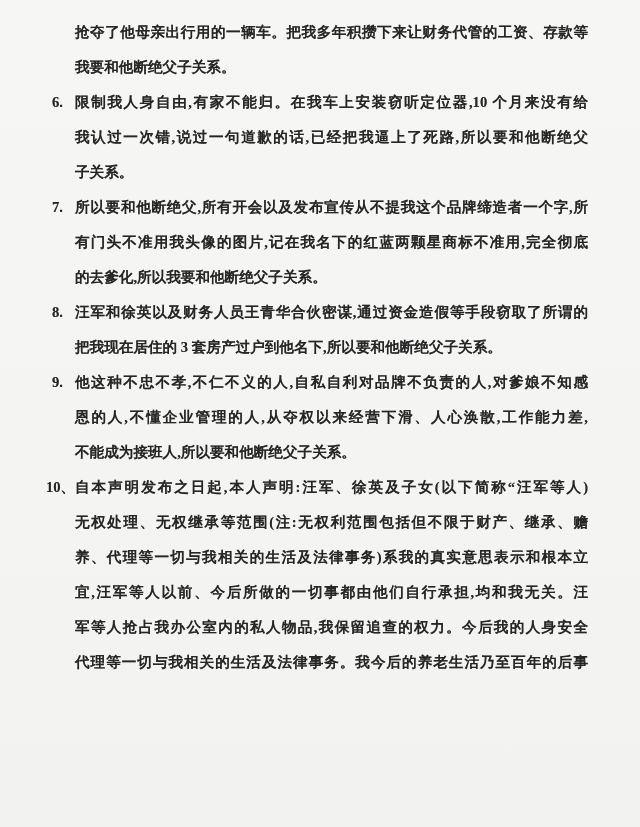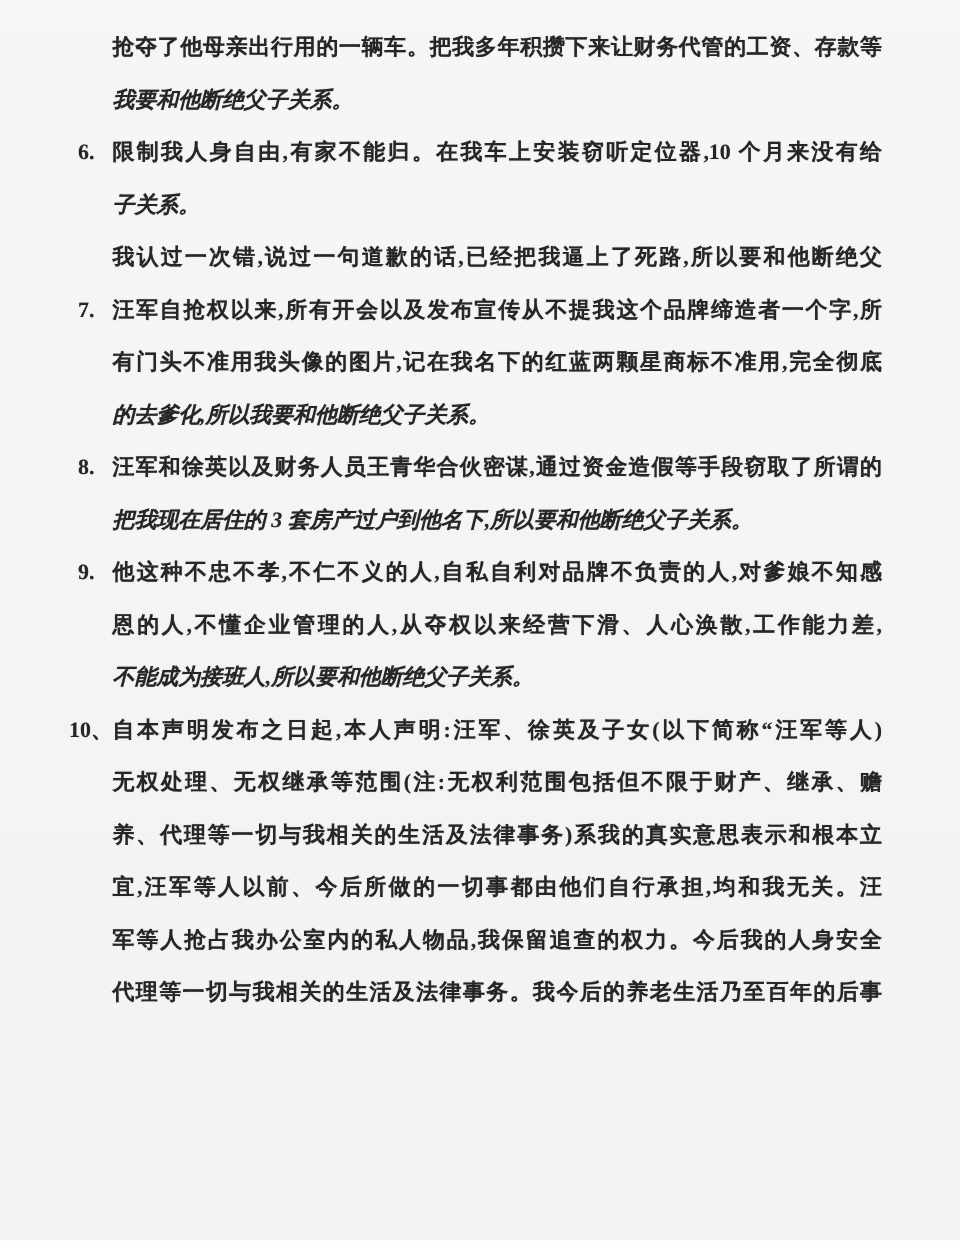--- a/index.html
+++ b/index.html
@@ -37,43 +37,42 @@
   .line {
     height: 35px;
     line-height: 35px;
     text-align: justify;
     text-align-last: justify;
     overflow: visible;
   }
   .line.last {
     text-align: right;
     text-align-last: left;
-    font-style: italic;
   }
 </style>
 </head>
 <body>
 
 <div class="page">
 
   <div class="para">
     <div class="line">抢夺了他母亲出行用的一辆车。把我多年积攒下来让财务代管的工资、存款等</div>
     <div class="line last">我要和他断绝父子关系。</div>
   </div>
 
   <div class="para">
     <span class="num">6.</span>
     <div class="line">限制我人身自由,有家不能归。在我车上安装窃听定位器,10 个月来没有给</div>
+    <div class="line">我认过一次错,说过一句道歉的话,已经把我逼上了死路,所以要和他断绝父</div>
     <div class="line last">子关系。</div>
-    <div class="line">我认过一次错,说过一句道歉的话,已经把我逼上了死路,所以要和他断绝父</div>
   </div>
 
   <div class="para">
     <span class="num">7.</span>
-    <div class="line">汪军自抢权以来,所有开会以及发布宣传从不提我这个品牌缔造者一个字,所</div>
+    <div class="line">所以要和他断绝父,所有开会以及发布宣传从不提我这个品牌缔造者一个字,所</div>
     <div class="line">有门头不准用我头像的图片,记在我名下的红蓝两颗星商标不准用,完全彻底</div>
     <div class="line last">的去爹化,所以我要和他断绝父子关系。</div>
   </div>
 
   <div class="para">
     <span class="num">8.</span>
     <div class="line">汪军和徐英以及财务人员王青华合伙密谋,通过资金造假等手段窃取了所谓的</div>
     <div class="line last">把我现在居住的 3 套房产过户到他名下,所以要和他断绝父子关系。</div>
   </div>
 

